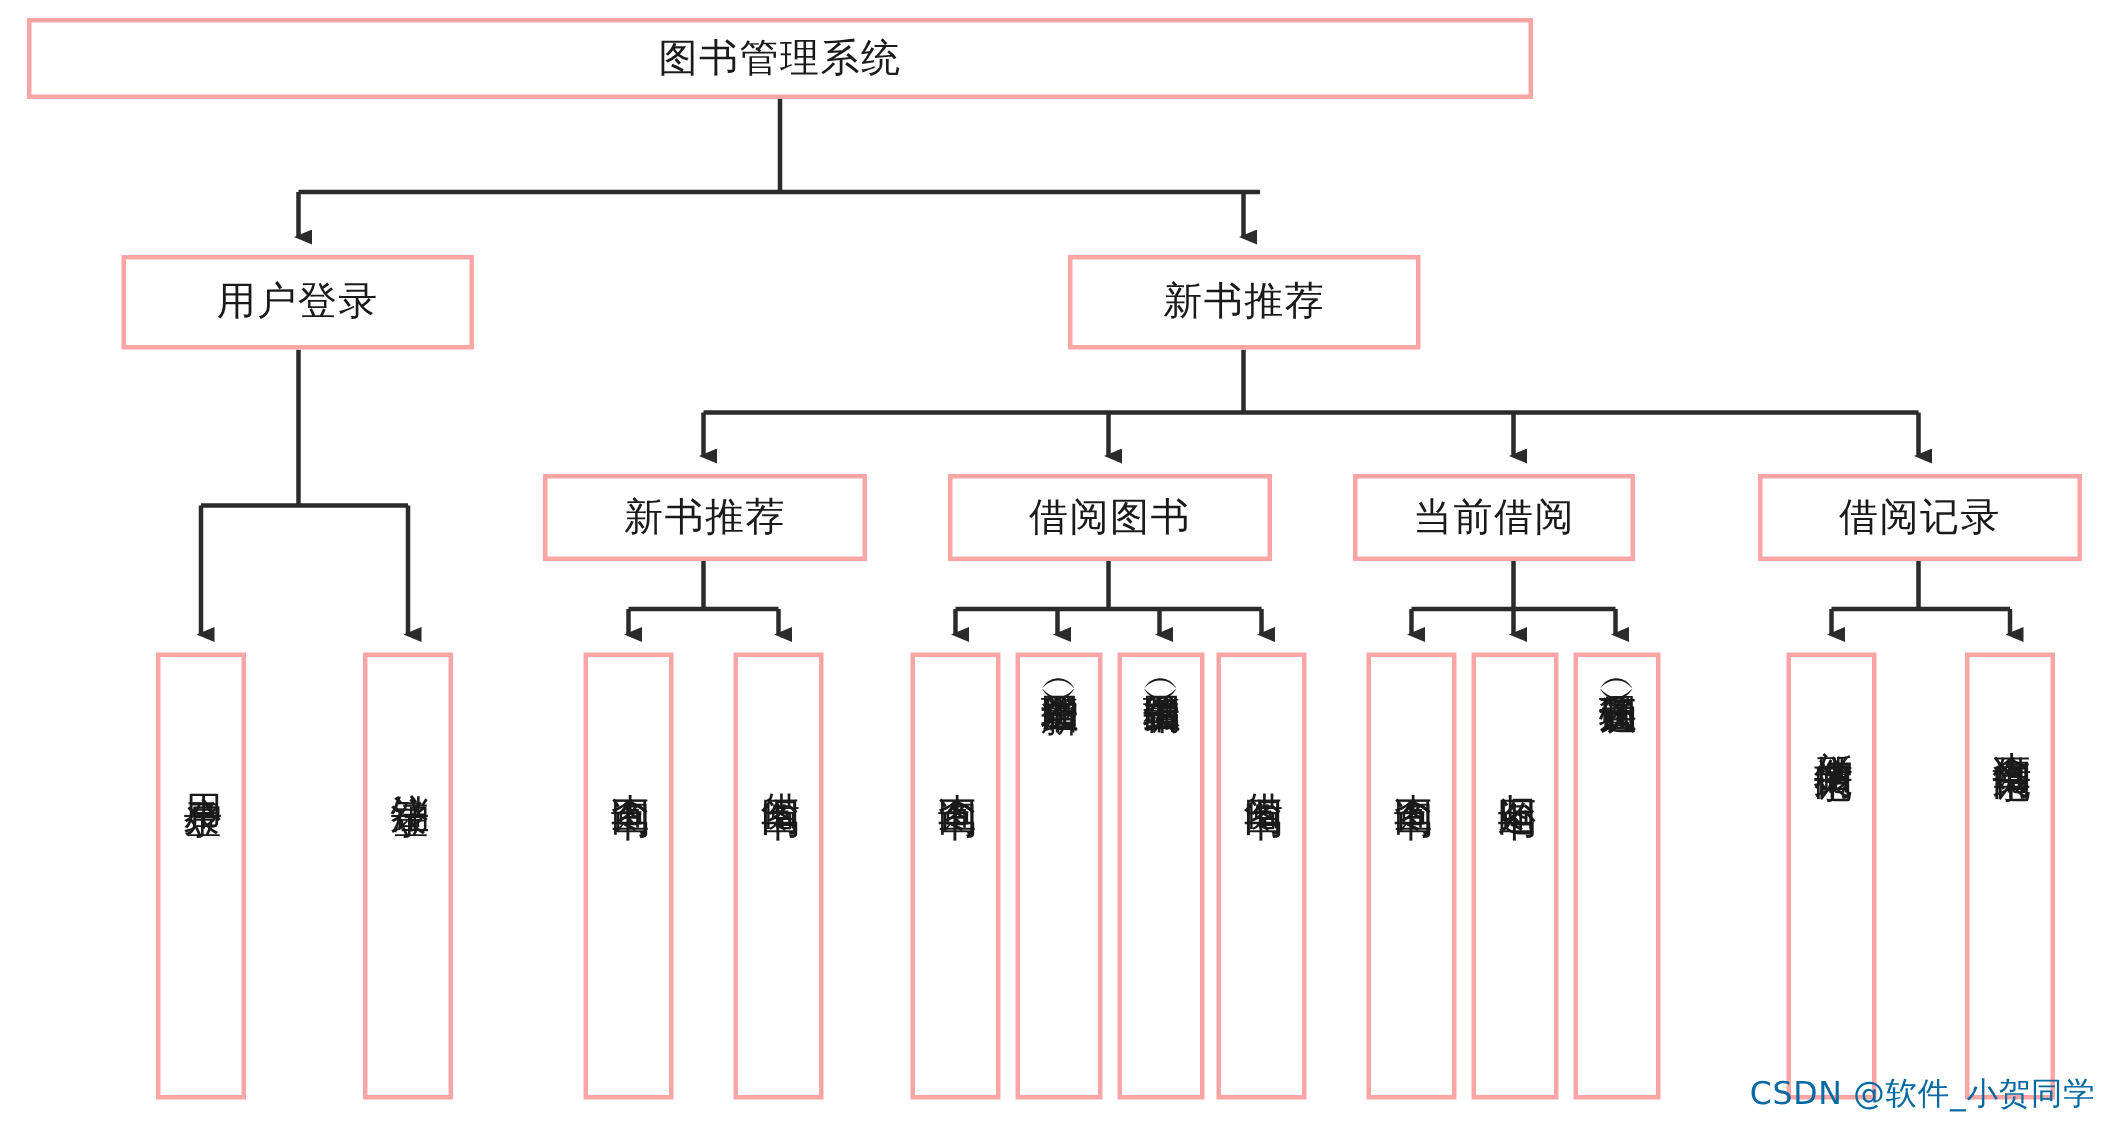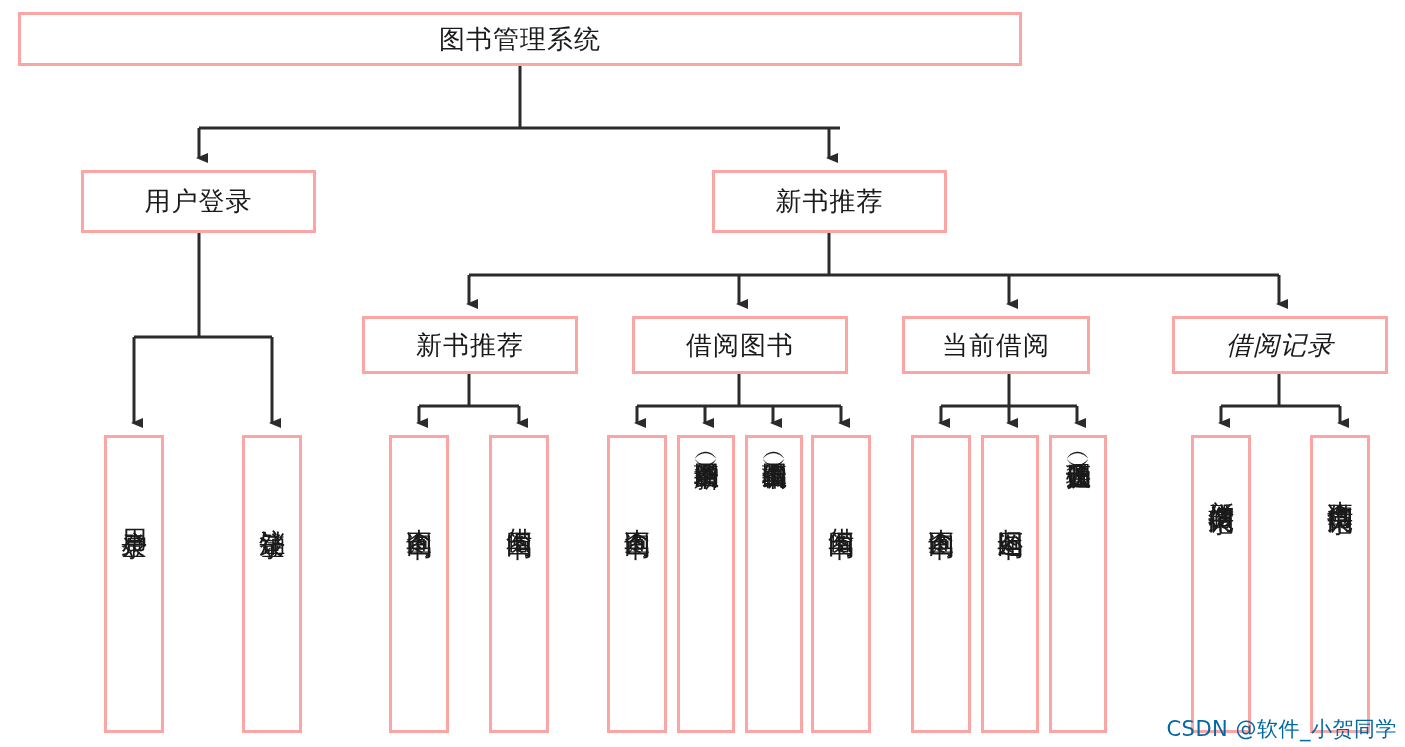--- a/index.html
+++ b/index.html
@@ -135,21 +135,21 @@
 
   <div class="node horiz" style="left:362px; top:316px; width:216px; height:58px;">
     <span class="label">新书推荐</span>
   </div>
   <div class="node horiz" style="left:632px; top:316px; width:216px; height:58px;">
     <span class="label">借阅图书</span>
   </div>
   <div class="node horiz" style="left:902px; top:316px; width:188px; height:58px;">
     <span class="label">当前借阅</span>
   </div>
-  <div class="node horiz" style="left:1172px; top:316px; width:216px; height:58px;font-style:italic;">
+  <div class="node horiz" style="left:1172px; top:316px; width:216px; height:58px;">
     <span class="label">借阅记录</span>
   </div>
 
   <div class="node vert" style="left:104px; top:435px; width:60px; height:298px; padding-top:70px;">
     <span class="label">用户登录</span>
   </div>
   <div class="node vert" style="left:242px; top:435px; width:60px; height:298px; padding-top:70px;">
     <span class="label">注销登录</span>
   </div>
 

